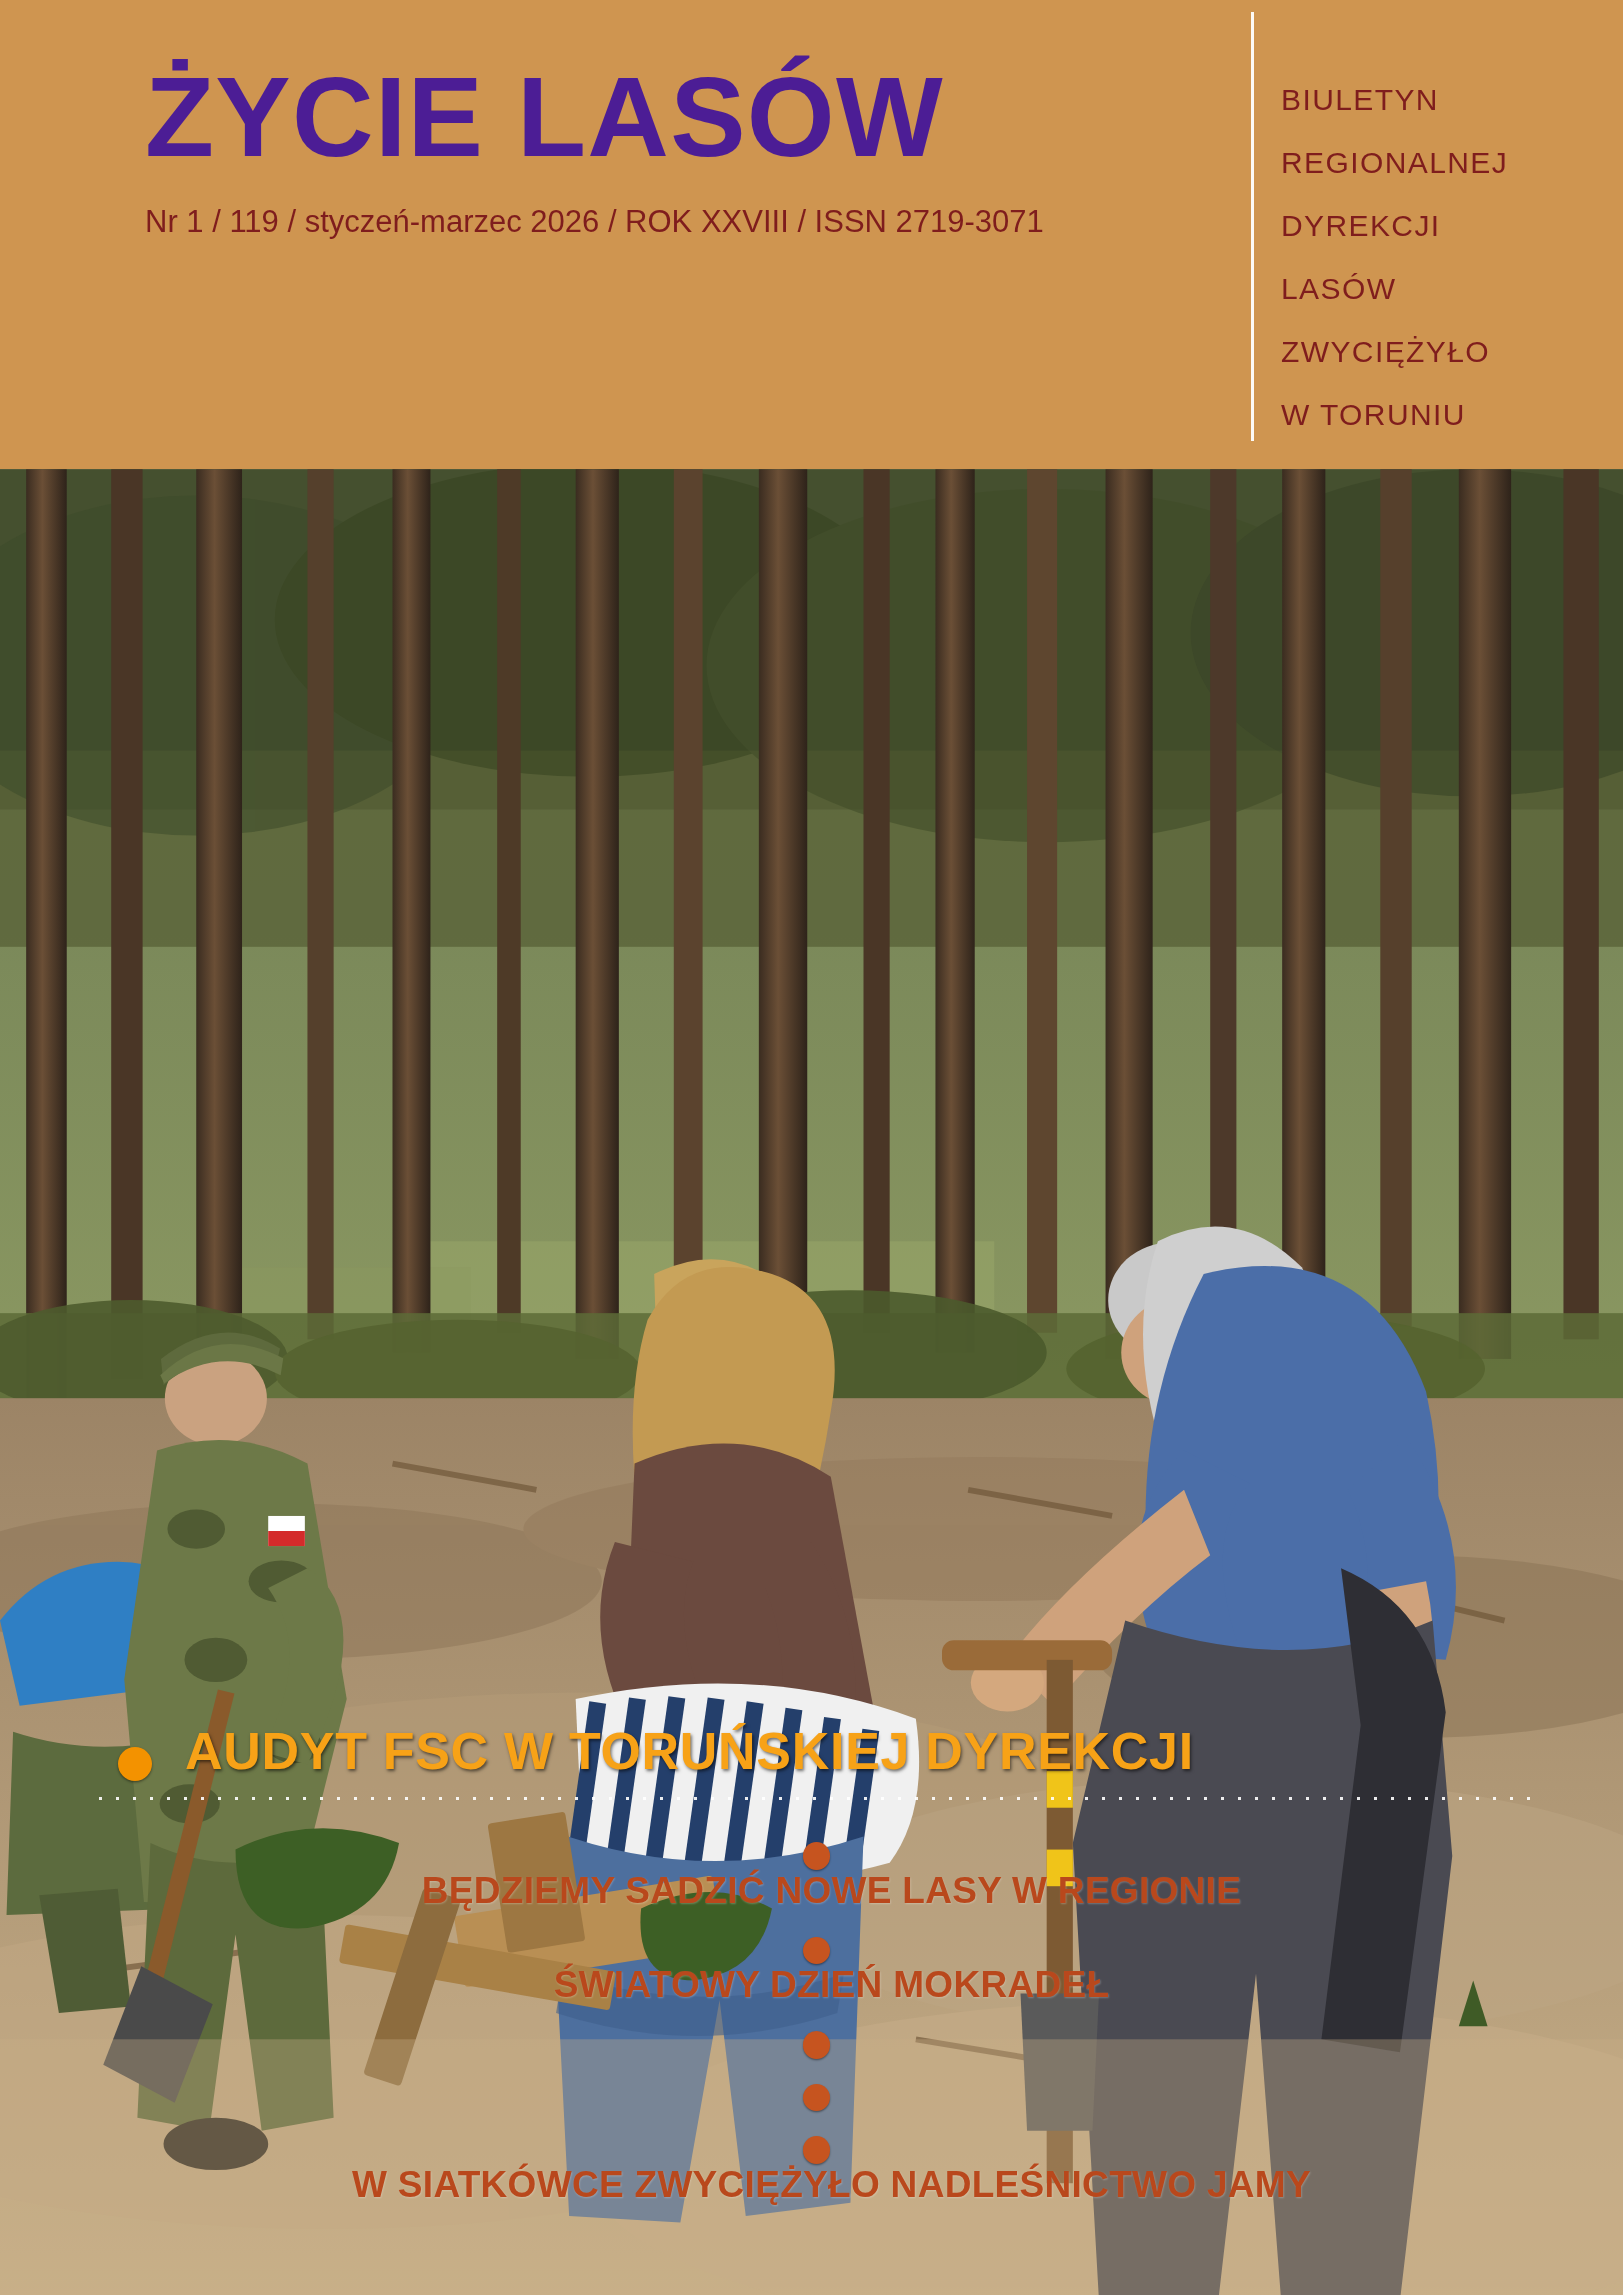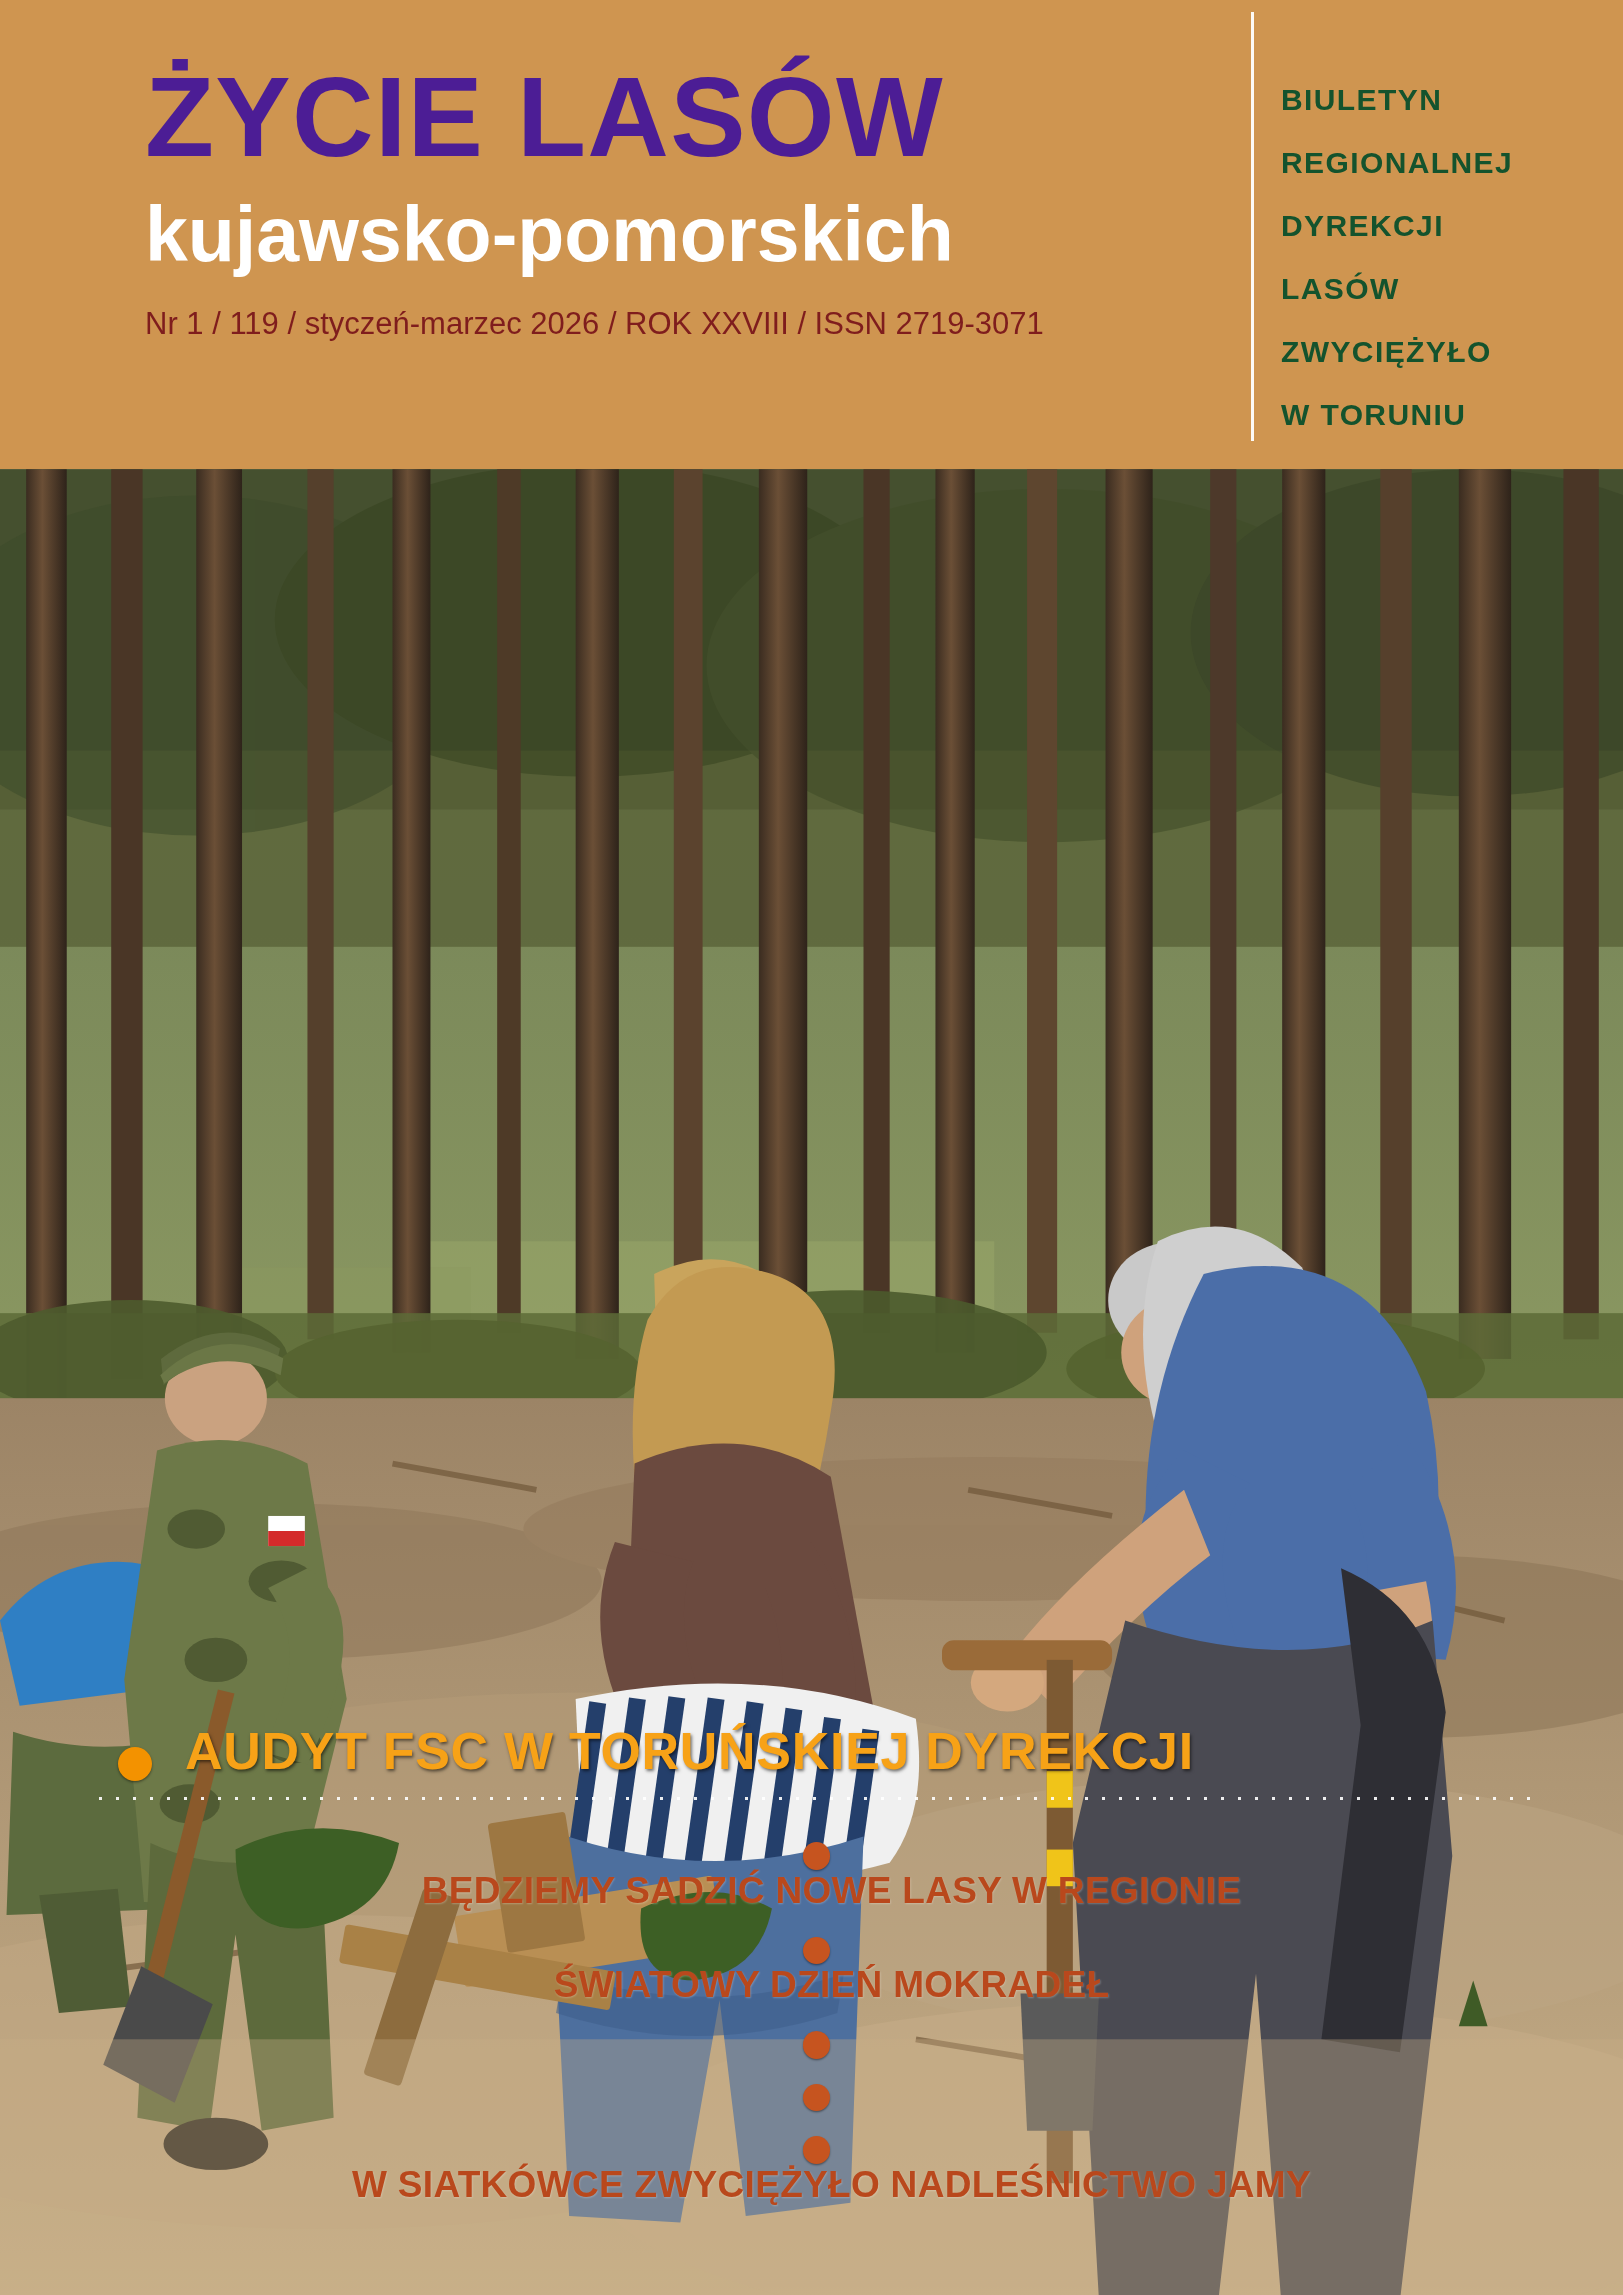--- a/index.html
+++ b/index.html
@@ -65,22 +65,22 @@
     opacity: 0.95;
   }
   .org-block {
     position: absolute;
     left: 1281px;
     top: 85px;
     width: 314px;
   }
   .org-line {
     font-size: 30px;
-    font-weight: bold;
-    color: #14532d;
+    font-weight: normal;
+    color: #7f1d1d;
     letter-spacing: 1.4px;
     line-height: 1.0;
     margin-bottom: 33px;
     white-space: nowrap;
   }
   .org-line.last { margin-bottom: 17px; }
 
   
   .photo {
     position: absolute;
@@ -167,21 +167,20 @@
   }
 </style>
 </head>
 <body>
 
 <div class="page">
 
   <div class="header">
     <div class="masthead">
       <div class="title-main">ŻYCIE LASÓW</div>
-      <div class="title-sub">kujawsko-pomorskich</div>
       <div class="issue-line">Nr 1 / 119 / styczeń-marzec 2026 / ROK XXVIII / ISSN 2719-3071</div>
     </div>
 
     <div class="vrule"></div>
 
     <div class="org-block">
       <div class="org-line">BIULETYN</div>
       <div class="org-line">REGIONALNEJ</div>
       <div class="org-line">DYREKCJI</div>
       <div class="org-line">LASÓW</div>

